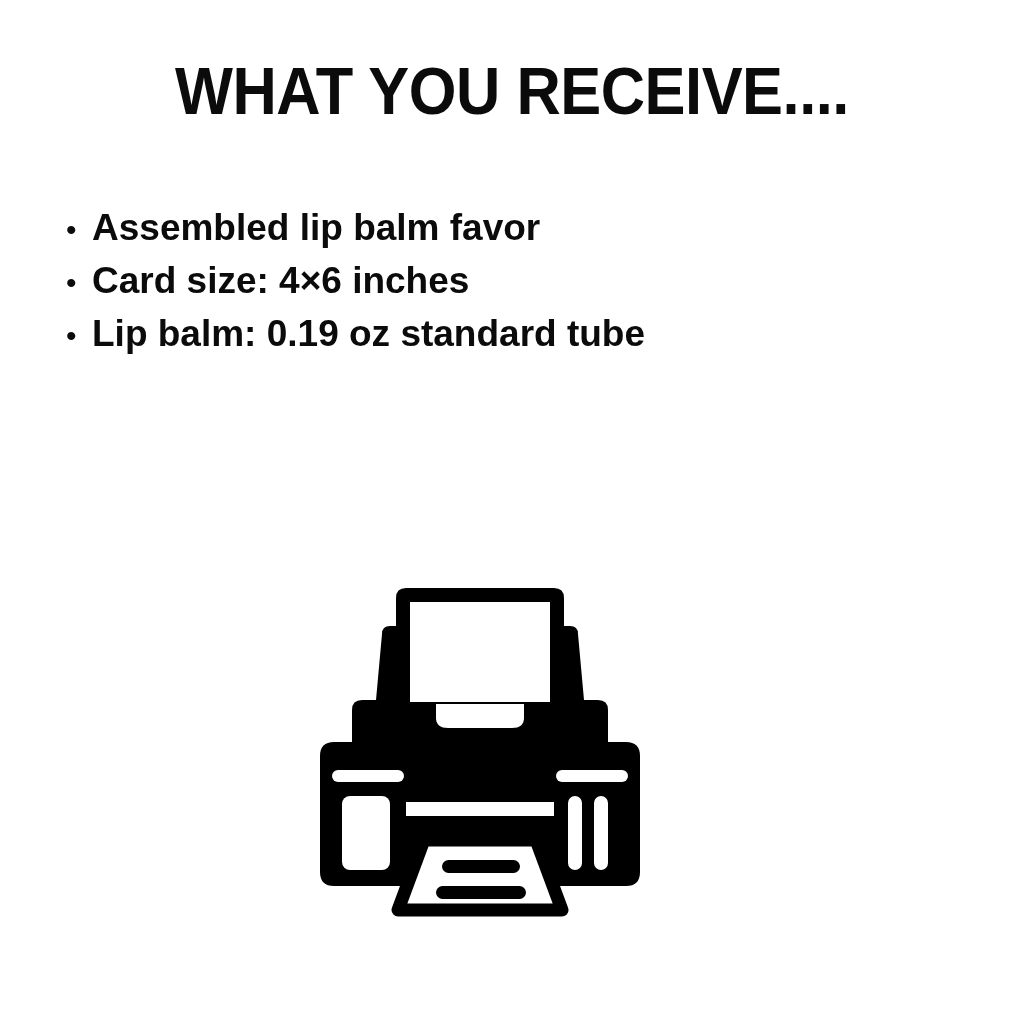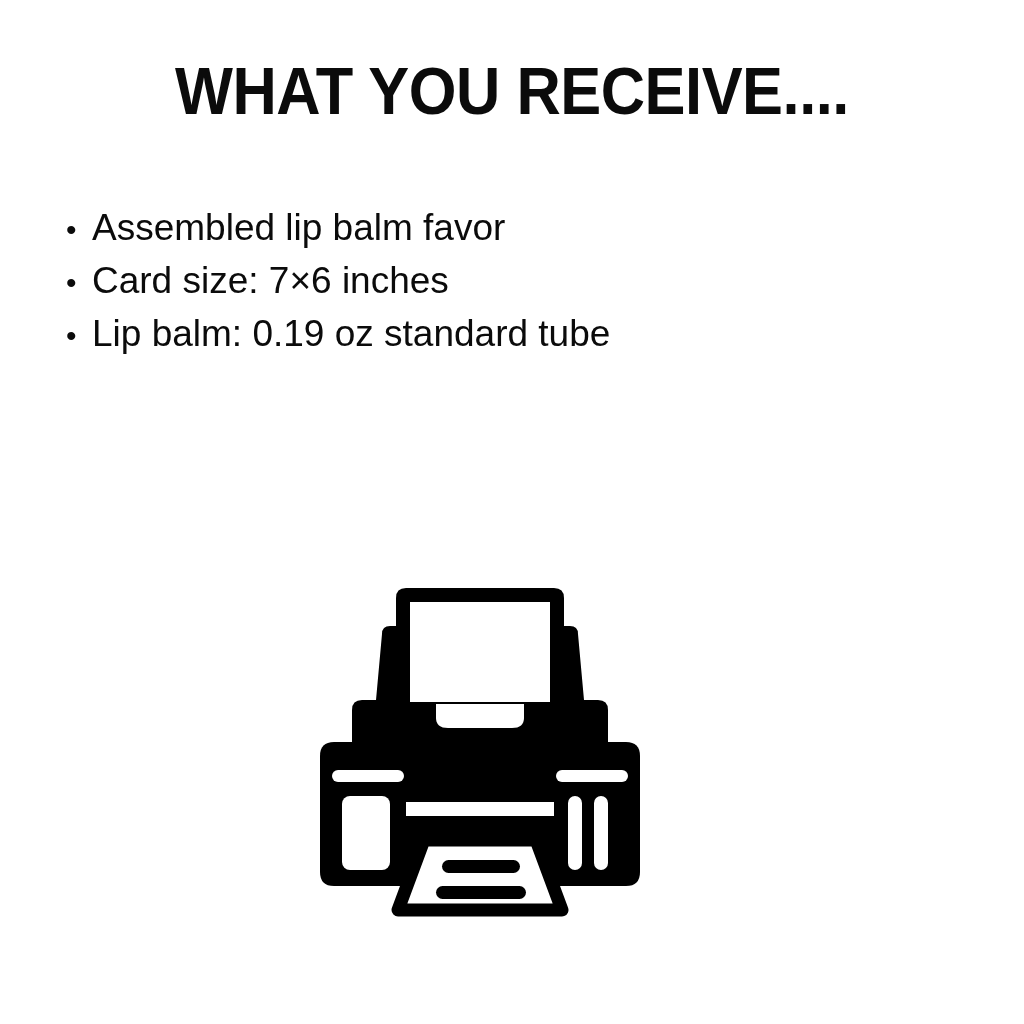--- a/index.html
+++ b/index.html
@@ -61,20 +61,21 @@
     white-space: nowrap;
   }
   .bullet-dot {
     width: 26px;
     flex: 0 0 26px;
     font-size: 30px;
     line-height: 51px;
   }
   .bullet-text {
     display: inline-block;
+    font-weight: bold;
   }
 
   
   .icon-wrap {
     position: absolute;
     left: 312px;
     top: 578px;
     width: 336px;
     height: 340px;
   }
@@ -91,21 +92,21 @@
 
   <div class="heading">WHAT YOU RECEIVE....</div>
 
   <ul class="bullet-list">
     <li class="bullet-item">
       <span class="bullet-dot">•</span>
       <span class="bullet-text">Assembled lip balm favor</span>
     </li>
     <li class="bullet-item">
       <span class="bullet-dot">•</span>
-      <span class="bullet-text">Card size: 7×6 inches</span>
+      <span class="bullet-text">Card size: 4×6 inches</span>
     </li>
     <li class="bullet-item">
       <span class="bullet-dot">•</span>
       <span class="bullet-text">Lip balm: 0.19 oz standard tube</span>
     </li>
   </ul>
 
   <div class="icon-wrap">
     <svg viewBox="0 0 336 340" xmlns="http://www.w3.org/2000/svg">
       <g>

